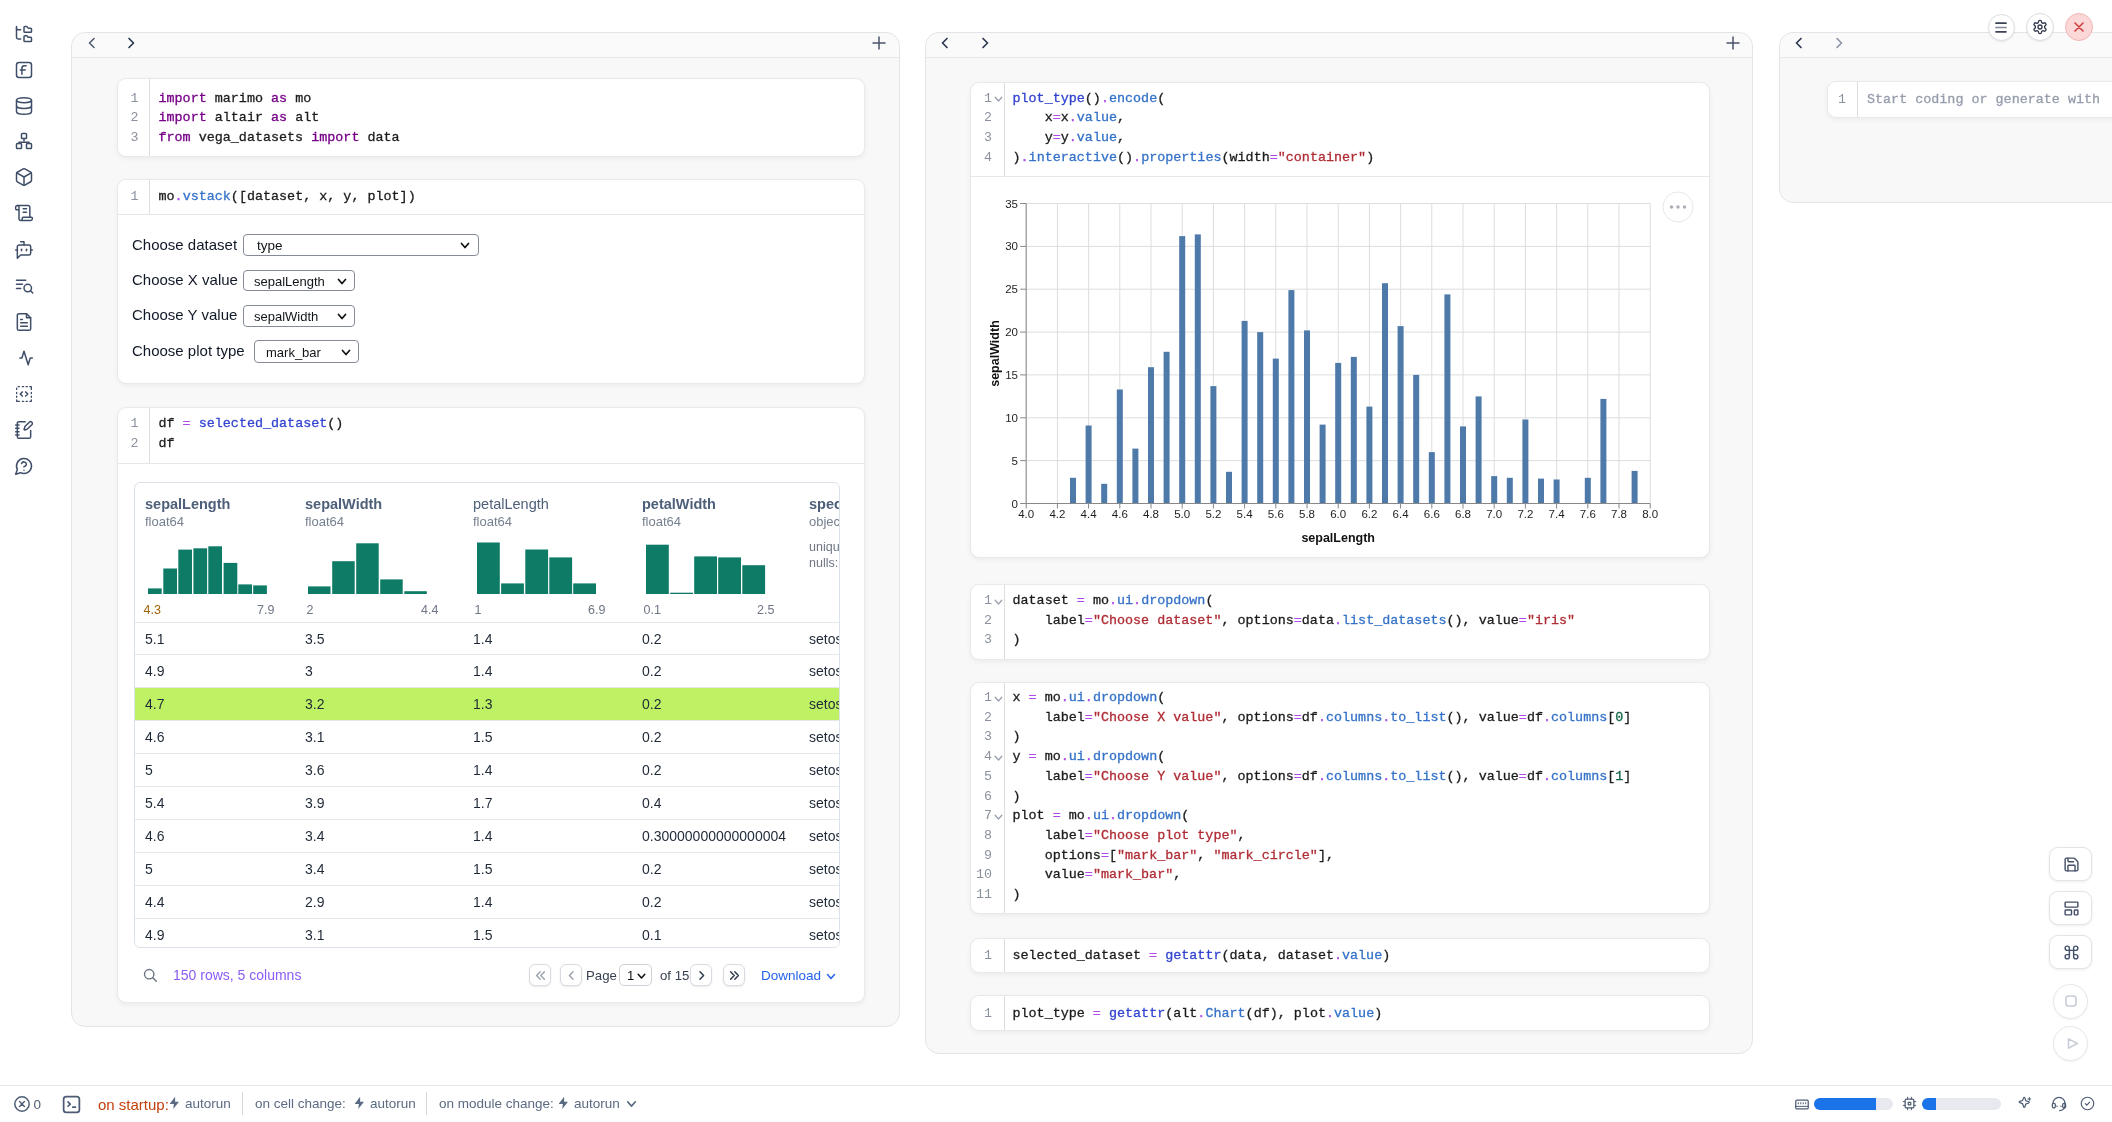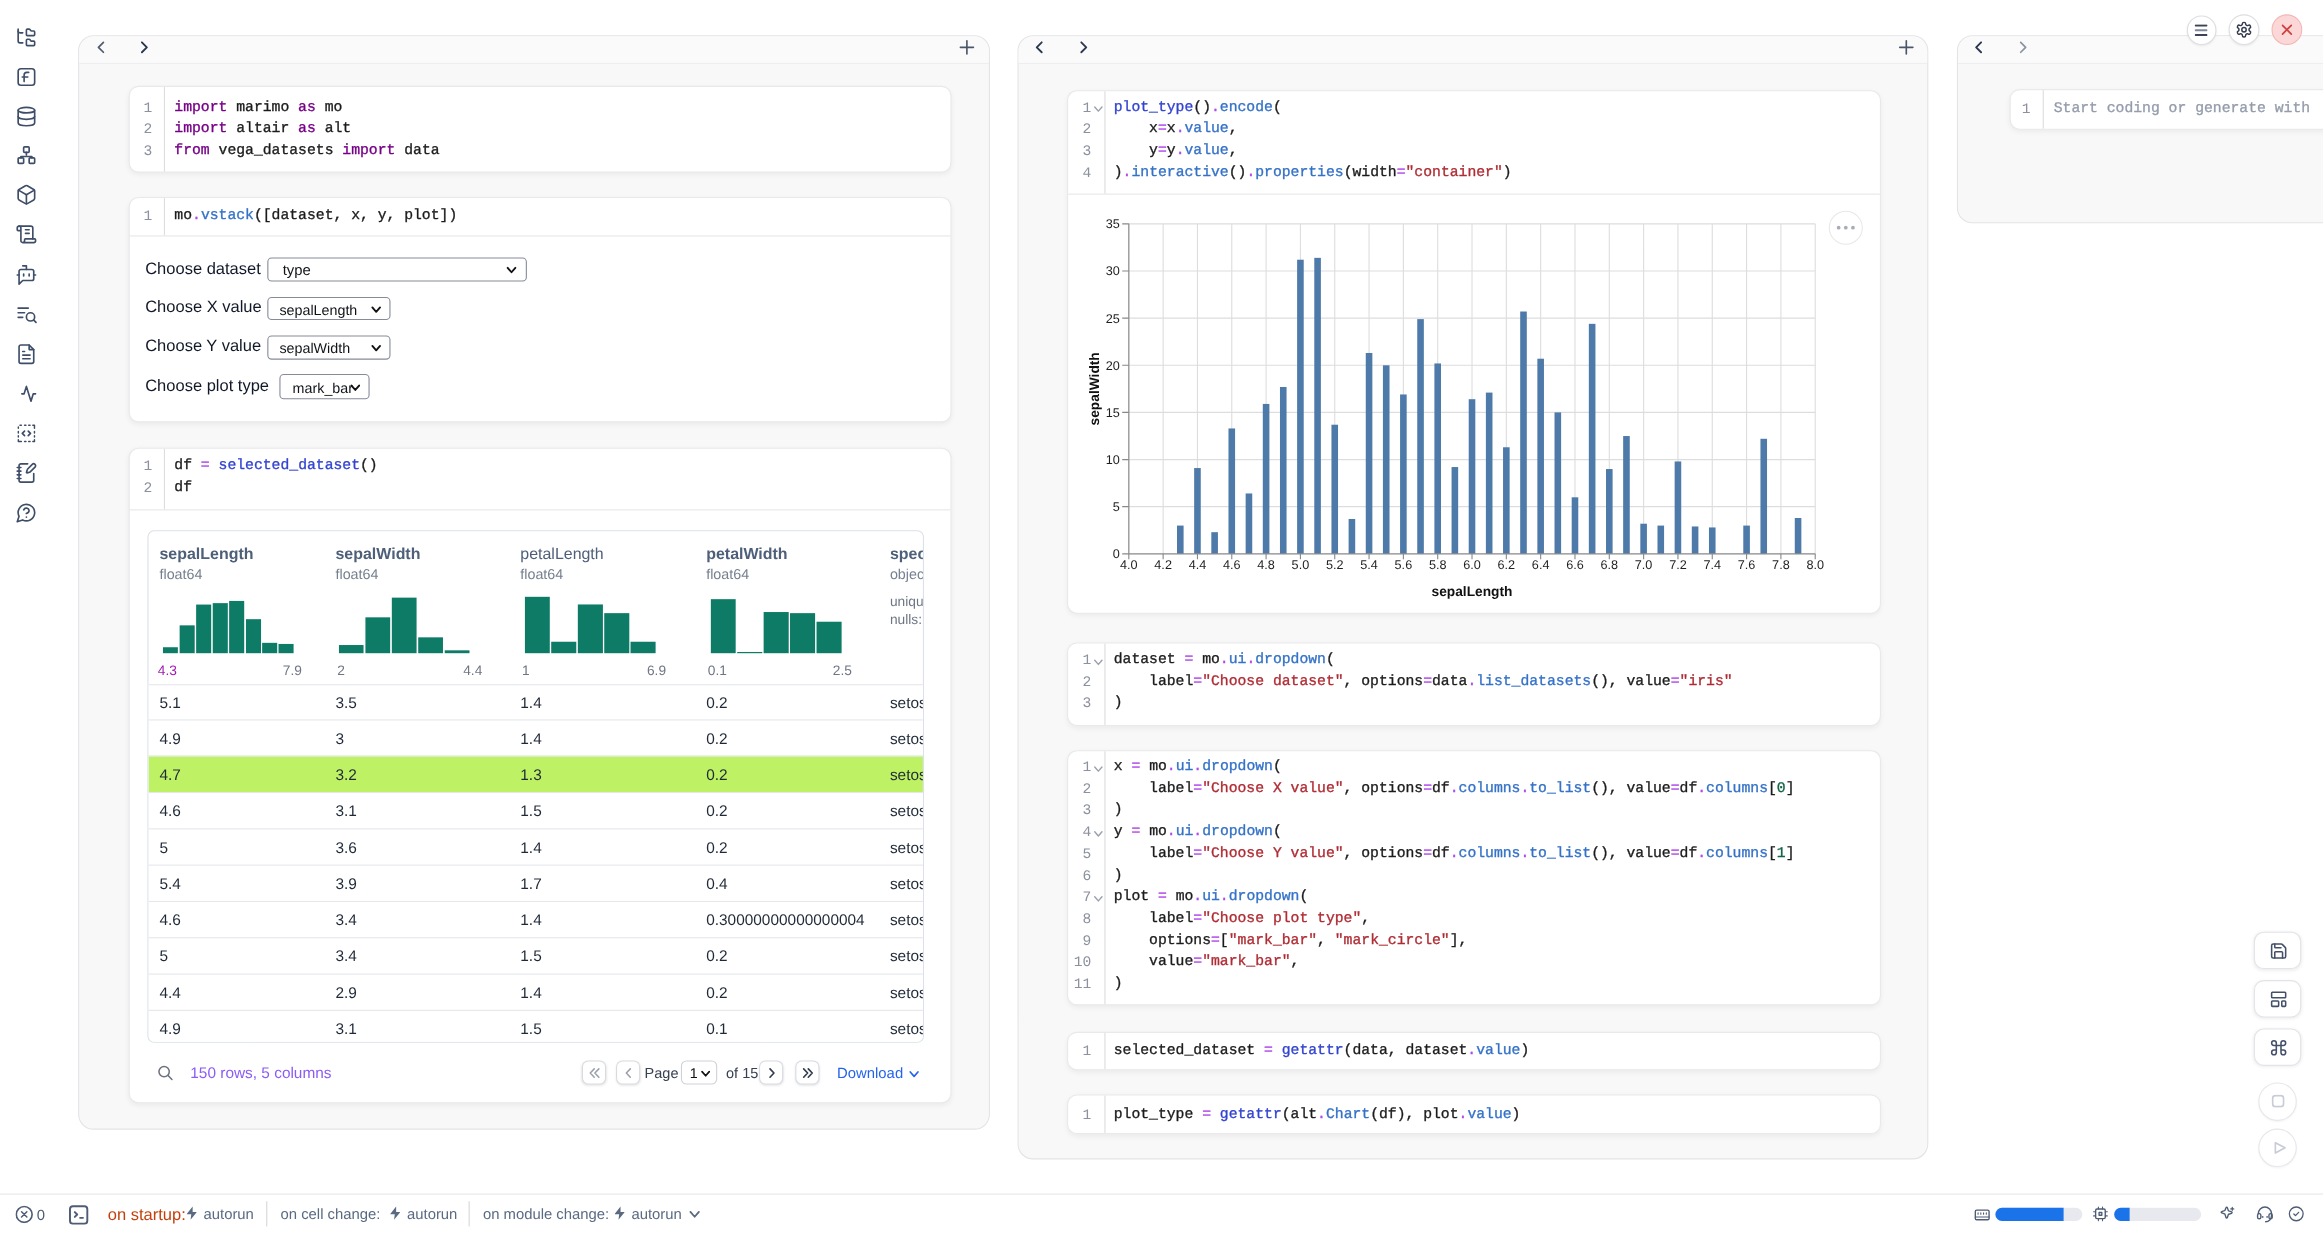--- a/index.html
+++ b/index.html
@@ -173,21 +173,21 @@
         </svg>
   </div>
   <div class="abs" style="left:14px;top:126px;font-size:15px;color:#111827">Choose Y value</div>
   <div class="abs" style="left:125px;top:125px;width:112px;height:21.5px;border:1px solid #858b99;border-radius:4px;background:#fff">
     <div class="abs" style="left:10px;top:3px;font-size:13px;color:#101418">sepalWidth</div>
     <svg class="abs" style="right:7px;top:7px" width="10" height="8" viewBox="0 0 10 8">
           <path d="M1.5 1.5 5 5.5 8.5 1.5" fill="none" stroke="#111" stroke-width="1.7" stroke-linecap="round" stroke-linejoin="round"></path>
         </svg>
   </div>
   <div class="abs" style="left:14px;top:162px;font-size:15px;color:#111827">Choose plot type</div>
-  <div class="abs" style="left:136px;top:160px;width:82px;height:23px;border:1px solid #858b99;border-radius:4px;background:#fff">
+  <div class="abs" style="left:136px;top:160px;width:105px;height:23px;border:1px solid #858b99;border-radius:4px;background:#fff">
     <div class="abs" style="left:11px;top:4px;font-size:13px;color:#101418">mark_bar</div>
     <svg class="abs" style="right:7px;top:8px" width="10" height="8" viewBox="0 0 10 8">
           <path d="M1.5 1.5 5 5.5 8.5 1.5" fill="none" stroke="#111" stroke-width="1.7" stroke-linecap="round" stroke-linejoin="round"></path>
         </svg>
   </div>
 </div>
 
 <div class="cell" style="left:117px;top:407px;width:748px;height:596px">
   <div class="lnc" style="width:31.5px;bottom:auto;height:55px">
         <div class="lnum" style="padding:6px 10px 0 0">1
@@ -241,21 +241,21 @@
         </svg>
     <svg class="abs" style="left:511.5px;top:59.1px" width="120" height="52" viewBox="0 0 120 52">
           <g fill="#0e7b67">
             <rect x="0.0" y="2.7" width="22.8" height="49.3"></rect>
             <rect x="24.2" y="50.7" width="22.8" height="1.3"></rect>
             <rect x="48.2" y="14.4" width="22.8" height="37.6"></rect>
             <rect x="72.2" y="15.4" width="22.8" height="36.6"></rect>
             <rect x="96.3" y="23.2" width="22.8" height="28.8"></rect>
           </g>
         </svg>
-    <div class="abs" style="left:9px;top:120px;font-size:12.5px;color:#a21caf">4.3</div>
+    <div class="abs" style="left:9px;top:120px;font-size:12.5px;color:#a16207">4.3</div>
     <div class="abs" style="left:120px;top:120px;width:20px;text-align:right;font-size:12.5px;color:#6e7684">7.9</div>
     <div class="abs" style="left:172px;top:120px;font-size:12.5px;color:#6e7684">2</div>
     <div class="abs" style="left:282px;top:120px;width:22px;text-align:right;font-size:12.5px;color:#6e7684">4.4</div>
     <div class="abs" style="left:340px;top:120px;font-size:12.5px;color:#6e7684">1</div>
     <div class="abs" style="left:449px;top:120px;width:22px;text-align:right;font-size:12.5px;color:#6e7684">6.9</div>
     <div class="abs" style="left:509px;top:120px;font-size:12.5px;color:#6e7684">0.1</div>
     <div class="abs" style="left:618px;top:120px;width:22px;text-align:right;font-size:12.5px;color:#6e7684">2.5</div>
     <div id="trows">
     <div class="abs" style="left:0;top:139.0px;width:706.5px;height:32.9px;background:#fff;border-top:1px solid #e5e7eb">
             <span class="abs" style="left:10.5px;top:8px;font-size:14px;color:#1f2937">5.1</span>

